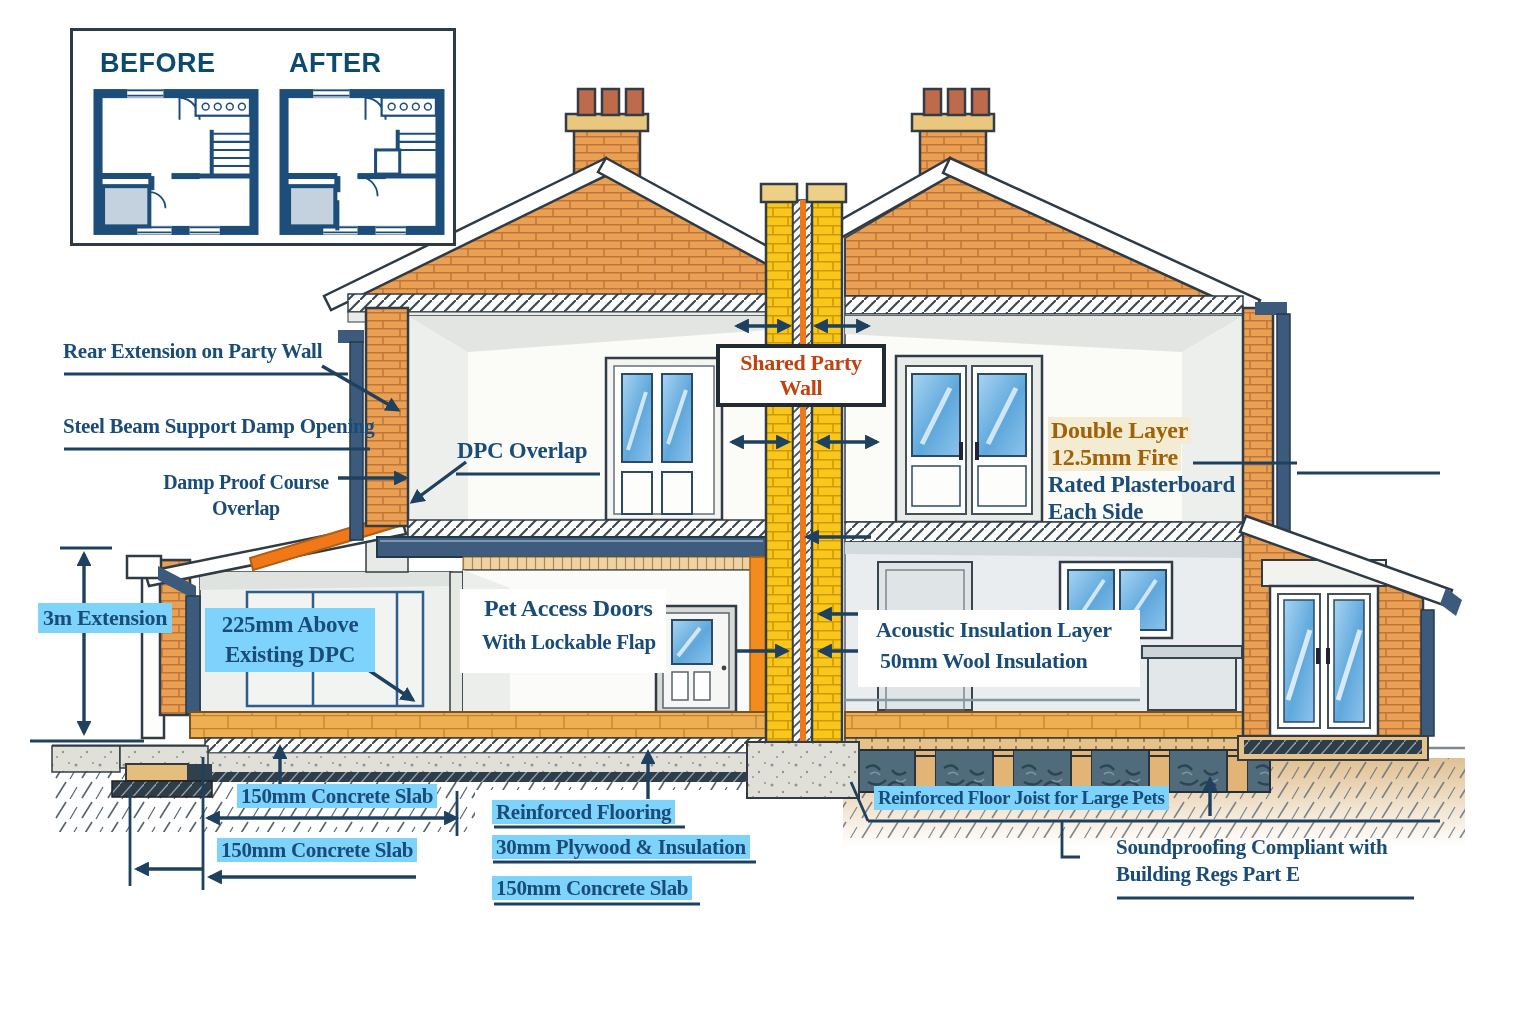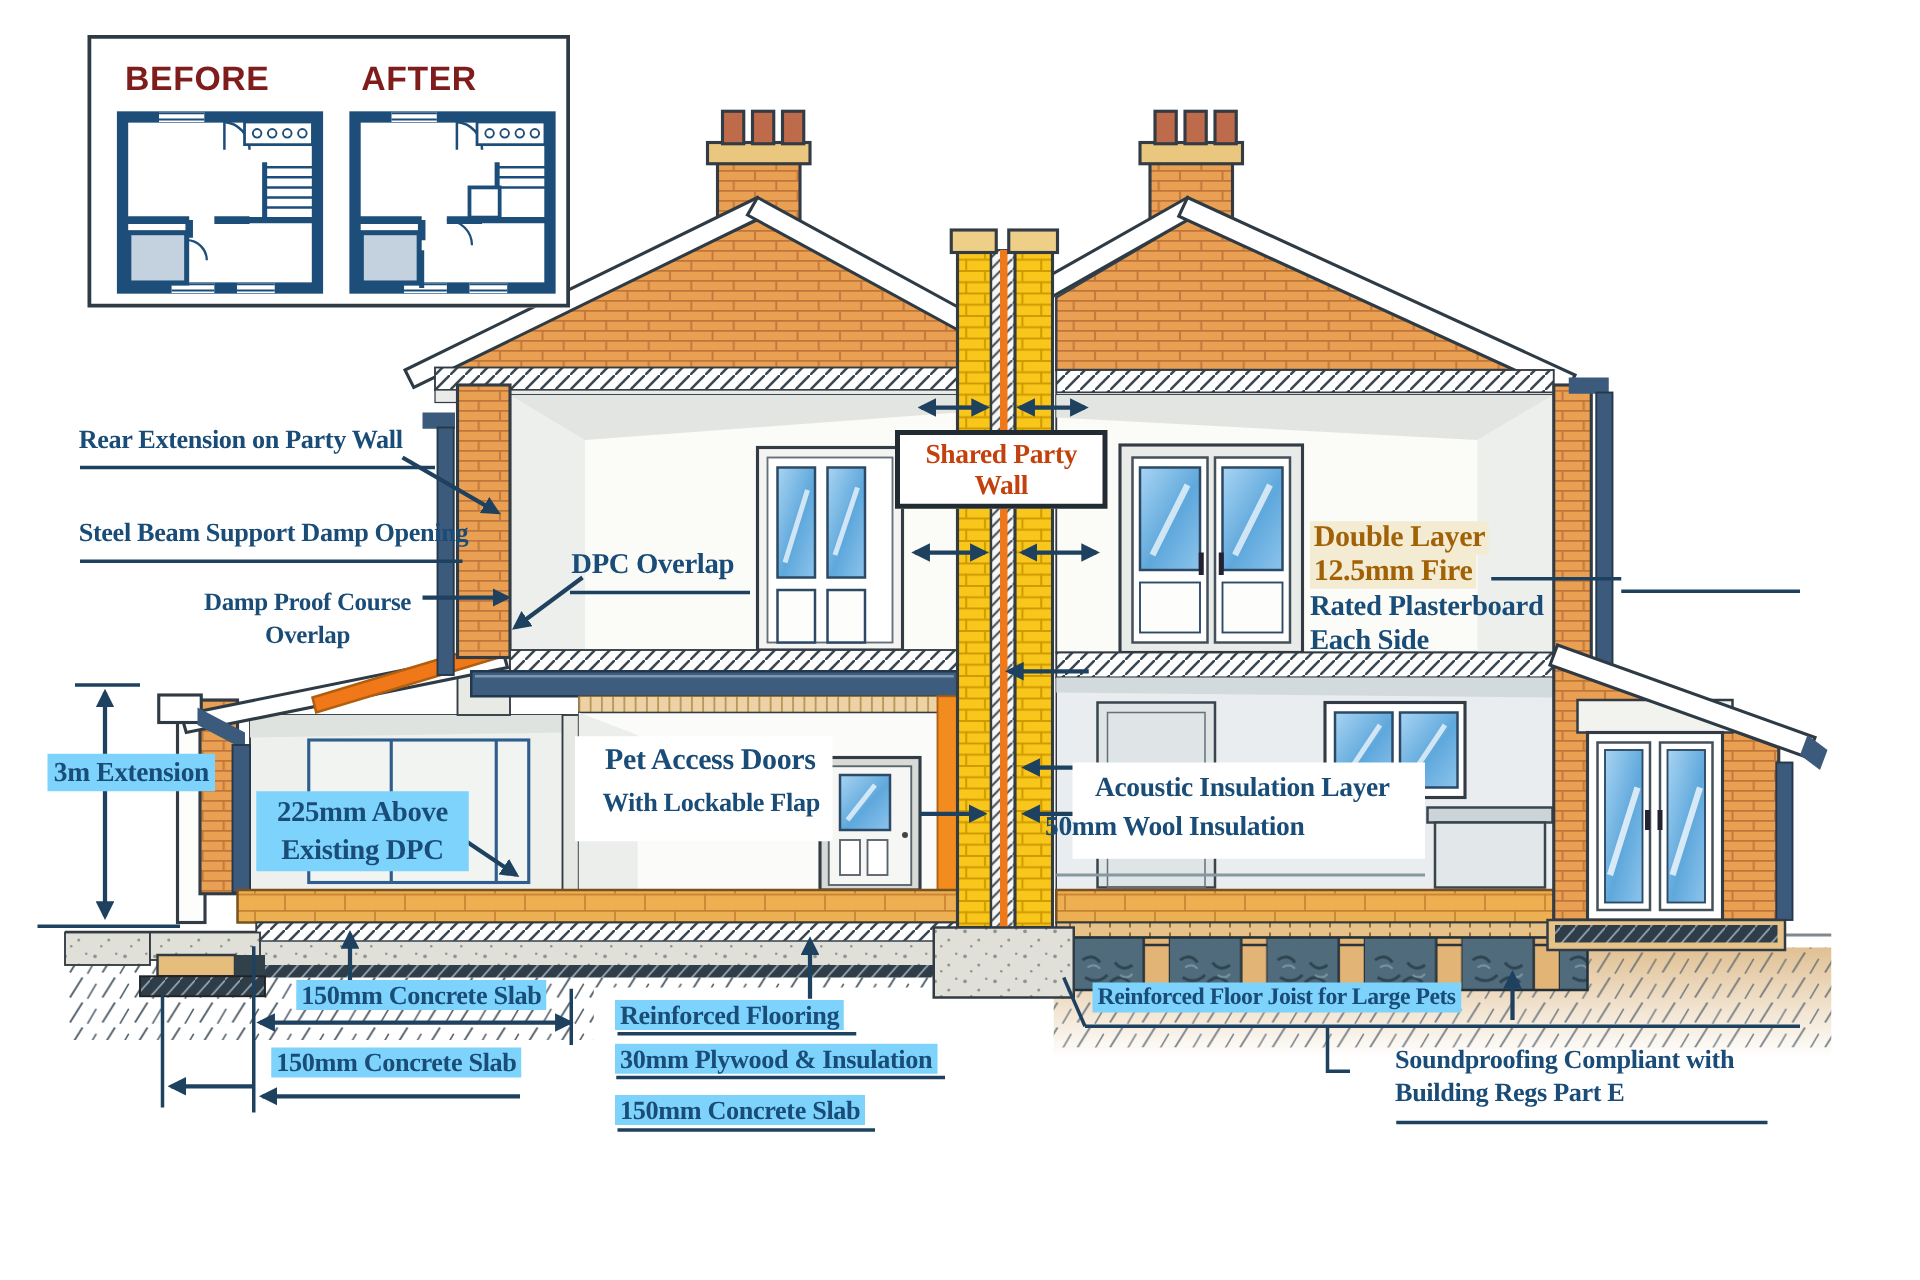--- a/index.html
+++ b/index.html
@@ -6,45 +6,45 @@
   #stage{position:relative;width:1536px;height:1024px;background:#ffffff;overflow:hidden;
          font-family:"Liberation Sans",sans-serif;}
   #illustration{position:absolute;left:0;top:0;width:1536px;height:1024px;}
   .lbl{position:absolute;font-weight:bold;color:#1a4c78;letter-spacing:-0.3px;
        line-height:1.16;white-space:nowrap;font-family:Liberation Serif, serif;}
   .center{text-align:center;}
   .whitebg{background:#7dd3fc;}
   
   #ba-panel{position:absolute;left:70px;top:28px;width:386px;height:218px;
             border:3px solid #2e3b45;background:#fff;box-sizing:border-box;}
-  .ba-title{position:absolute;top:17px;font-size:27px;font-weight:bold;color:#7f1d1d;letter-spacing:0.5px;}
+  .ba-title{position:absolute;top:17px;font-size:27px;font-weight:bold;color:#0c4a6e;letter-spacing:0.5px;}
   #ba-before-title{left:27px;}
   #ba-after-title{left:216px;}
   .ba-plan{position:absolute;top:56px;width:166px;height:150px;}
   #ba-plan-before{left:20px;}
   #ba-plan-after{left:206px;}
   
   #lbl-rear-extension{left:63px;top:339px;font-size:21px;}
   #lbl-steel-beam{left:63px;top:414px;font-size:21px;}
   #lbl-damp-proof{left:148px;top:469px;width:196px;font-size:20px;line-height:26px;}
   #lbl-dpc-overlap{left:457px;top:438px;font-size:23px;}
   #lbl-shared-party{left:716px;top:344px;width:170px;border:4px solid #222b31;background:#fff;
      box-sizing:border-box;color:#c2410c;font-size:22px;font-weight:bold;text-align:center;
      line-height:1.12;padding:3px 2px;white-space:normal;}
   #lbl-double-layer{left:1048px;top:417px;font-size:23px;line-height:27px;}
   #lbl-double-layer .hl{background:#f4ebd3;color:#a16207;display:table;padding:0 3px;font-size:24px;}
   #lbl-fire-rated{left:1297px;top:415px;font-size:23px;line-height:27px;}
   #lbl-3m{left:38px;top:603px;font-size:22px;padding:2px 5px;}
-  #lbl-above-dpc{left:205px;top:608px;width:170px;font-size:23px;line-height:30px;padding:2px 0;margin-top:25px;}
+  #lbl-above-dpc{left:205px;top:608px;width:170px;font-size:23px;line-height:30px;padding:2px 0;}
   #panel-pet{position:absolute;left:460px;top:589px;width:206px;height:84px;background:#fff;}
   #lbl-pet1{left:484px;top:595px;font-size:24px;}
   #lbl-pet2{left:482px;top:630px;font-size:21px;}
   #panel-acoustic{position:absolute;left:858px;top:610px;width:282px;height:77px;background:#fff;}
   #lbl-acoustic1{left:876px;top:617px;font-size:22px;}
-  #lbl-acoustic2{left:836px;top:648px;font-size:22px;}
+  #lbl-acoustic2{left:880px;top:648px;font-size:22px;}
   #lbl-slab1{left:237px;top:784px;font-size:21px;padding:0 4px;}
   #lbl-slab2{left:217px;top:838px;font-size:21px;padding:0 4px;}
   #lbl-floor1{left:492px;top:800px;font-size:21px;padding:0 4px;}
   #lbl-floor2{left:492px;top:835px;font-size:21px;padding:0 4px;}
   #lbl-floor3{left:492px;top:876px;font-size:21px;padding:0 4px;}
   #lbl-joist{left:874px;top:786px;font-size:19px;padding:1px 4px;letter-spacing:-0.4px;}
   #lbl-sound{left:1116px;top:834px;font-size:21px;line-height:27px;}
 </style>
 </head>
 <body>

